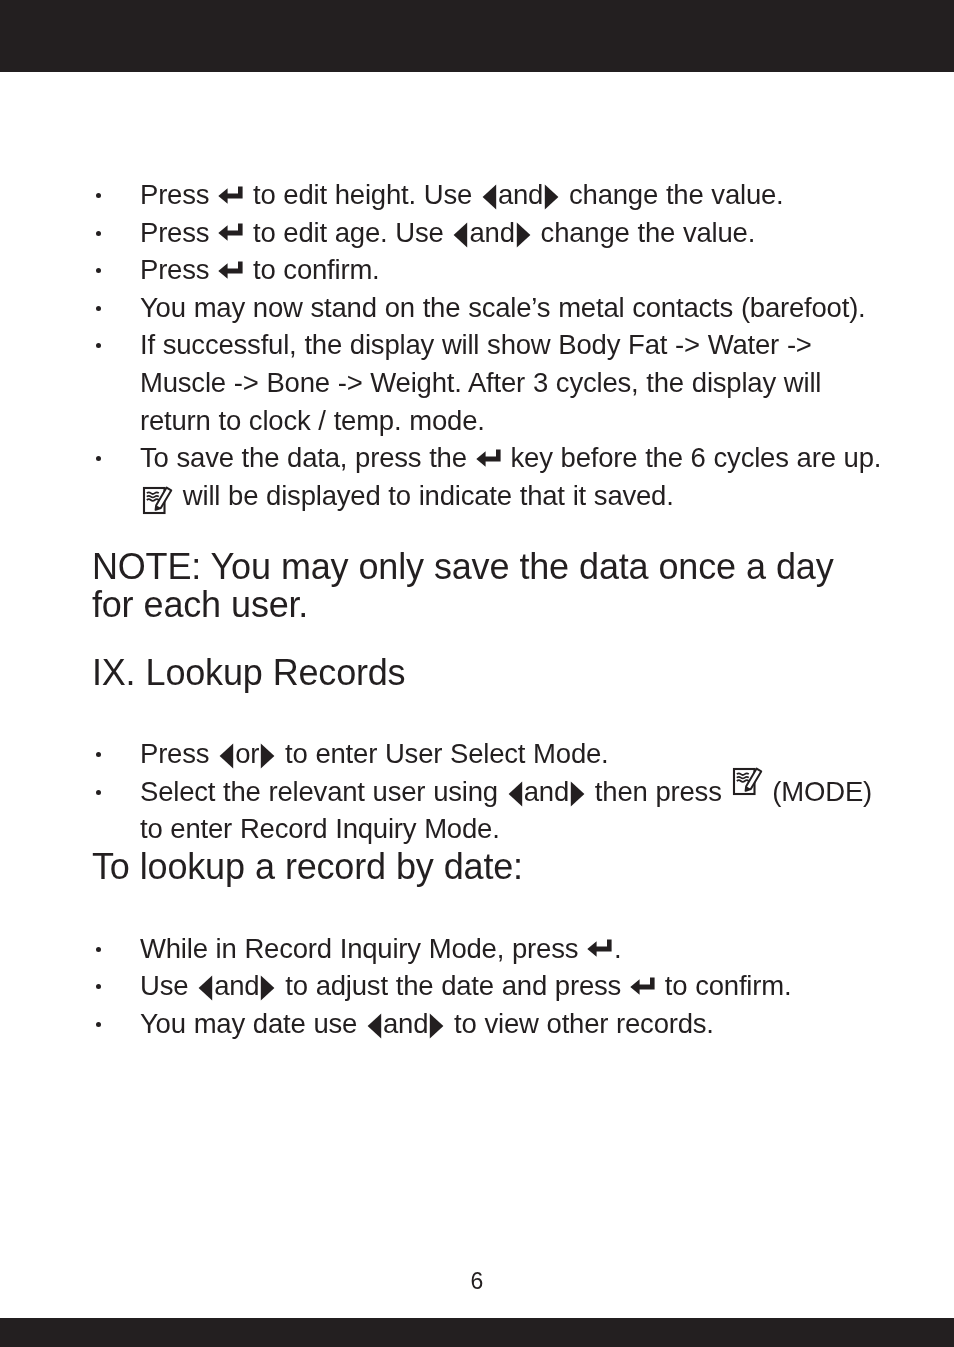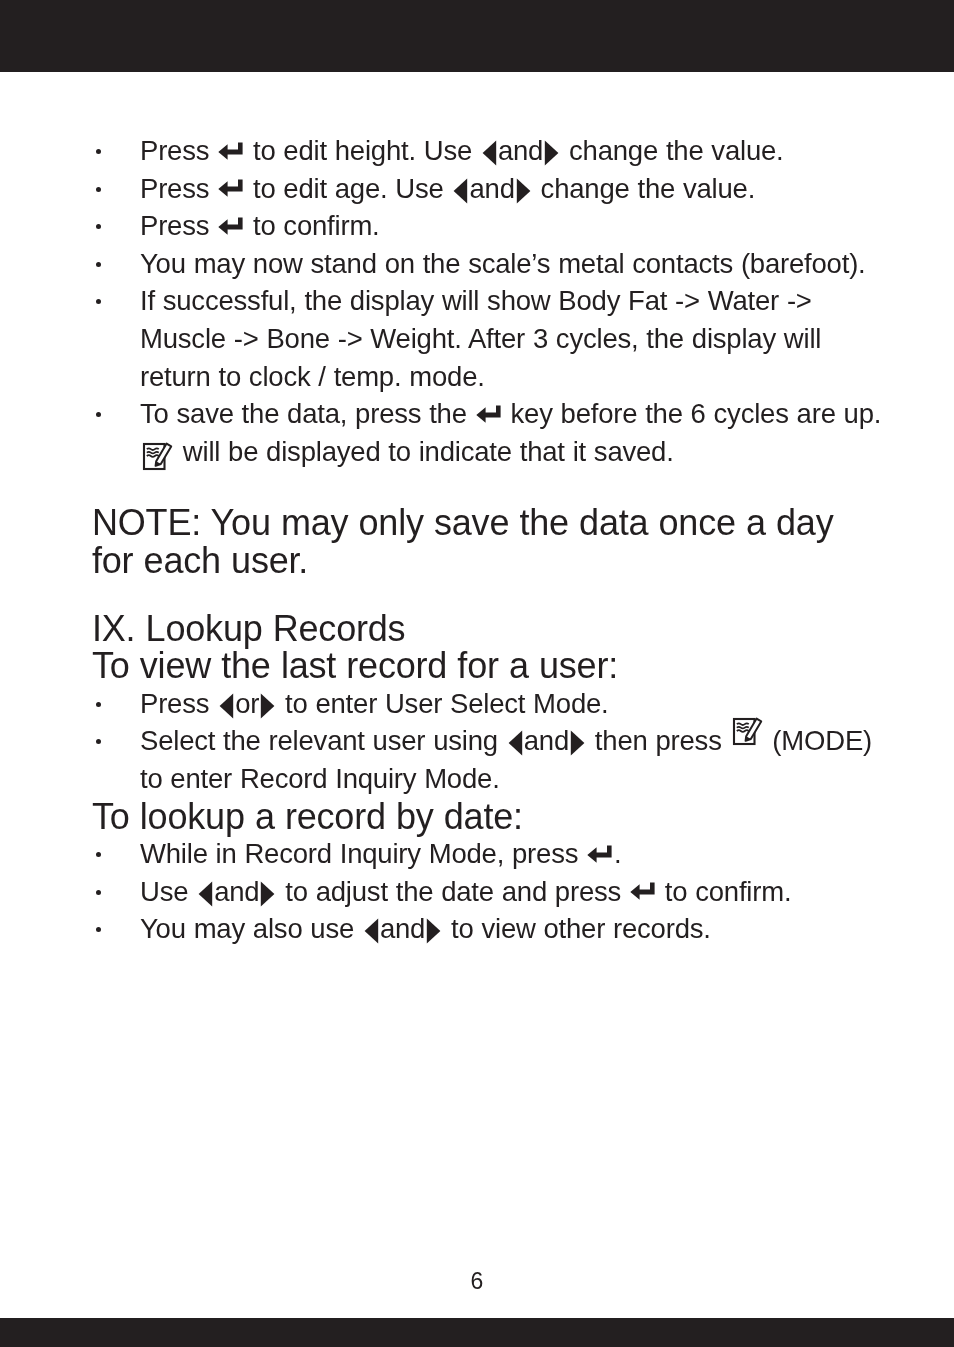--- a/index.html
+++ b/index.html
@@ -33,21 +33,21 @@
   
   .para {
     color:#231F20;
     font-size:36px;
     line-height:37.6px;
     letter-spacing:-0.2px;
     word-spacing:0.4px;
   }
   .para.bold { font-weight:normal; }
 
-  .bullet-list { list-style:none; }
+  .bullet-list { list-style:none;margin-top:44px; }
   .bullet-item {
     position:relative;
     padding-left:48px;
     color:#231F20;
     font-size:27.5px;
     line-height:37.6px;
     letter-spacing:-0.2px;
     word-spacing:0.4px;
   }
   .bullet-item::before {
@@ -135,21 +135,20 @@
 
     <div class="spacer-lg"></div>
 
     <p class="para" id="note-line">
       <span class="bold">NOTE:</span><span> You may only save the data once a day for each user.</span>
     </p>
 
     <div class="spacer-md"></div>
 
     <p class="para bold">IX. Lookup Records</p>
-    <p class="para">To view the last record for a user:</p>
 
     <ul class="bullet-list" id="list-view-records">
         <li class="bullet-item"><span>Press  </span><span class="gl icon-left"><svg viewBox="0 0 15 26" width="15" height="26" xmlns="http://www.w3.org/2000/svg">
               <path fill="#231F20" d="M14.2 0.6 L14.2 25.4 L0.6 13.0 Z"></path>
             </svg></span><span>or</span><span class="gl icon-right"><svg viewBox="0 0 15 26" width="15" height="26" xmlns="http://www.w3.org/2000/svg">
               <path fill="#231F20" d="M0.8 0.6 L0.8 25.4 L14.4 13.0 Z"></path>
             </svg></span><span> to enter User Select Mode.</span></li>
         <li class="bullet-item"><span>Select the relevant user using </span><span class="gl icon-left"><svg viewBox="0 0 15 26" width="15" height="26" xmlns="http://www.w3.org/2000/svg">
               <path fill="#231F20" d="M14.2 0.6 L14.2 25.4 L0.6 13.0 Z"></path>
             </svg></span><span>and</span><span class="gl icon-right"><svg viewBox="0 0 15 26" width="15" height="26" xmlns="http://www.w3.org/2000/svg">
@@ -170,21 +169,21 @@
         <li class="bullet-item"><span>While in Record Inquiry Mode, press </span><span class="gl icon-enter"><svg viewBox="0 0 25 23" width="25" height="23" xmlns="http://www.w3.org/2000/svg">
               <path fill="#231F20" d="M9.6 2.2 L9.6 7.6 L20.0 7.6 L20.0 0.4 L24.6 0.4 L24.6 12.4 L9.6 12.4 L9.6 17.8 L0.3 10.0 Z"></path>
             </svg></span><span>.</span></li>
         <li class="bullet-item"><span>Use </span><span class="gl icon-left"><svg viewBox="0 0 15 26" width="15" height="26" xmlns="http://www.w3.org/2000/svg">
               <path fill="#231F20" d="M14.2 0.6 L14.2 25.4 L0.6 13.0 Z"></path>
             </svg></span><span>and</span><span class="gl icon-right"><svg viewBox="0 0 15 26" width="15" height="26" xmlns="http://www.w3.org/2000/svg">
               <path fill="#231F20" d="M0.8 0.6 L0.8 25.4 L14.4 13.0 Z"></path>
             </svg></span><span> to adjust the date and press </span><span class="gl icon-enter"><svg viewBox="0 0 25 23" width="25" height="23" xmlns="http://www.w3.org/2000/svg">
               <path fill="#231F20" d="M9.6 2.2 L9.6 7.6 L20.0 7.6 L20.0 0.4 L24.6 0.4 L24.6 12.4 L9.6 12.4 L9.6 17.8 L0.3 10.0 Z"></path>
             </svg></span><span> to confirm.</span></li>
-        <li class="bullet-item"><span>You may also use </span><span class="gl icon-left"><svg viewBox="0 0 15 26" width="15" height="26" xmlns="http://www.w3.org/2000/svg">
+        <li class="bullet-item"><span>You may date use </span><span class="gl icon-left"><svg viewBox="0 0 15 26" width="15" height="26" xmlns="http://www.w3.org/2000/svg">
               <path fill="#231F20" d="M14.2 0.6 L14.2 25.4 L0.6 13.0 Z"></path>
             </svg></span><span>and</span><span class="gl icon-right"><svg viewBox="0 0 15 26" width="15" height="26" xmlns="http://www.w3.org/2000/svg">
               <path fill="#231F20" d="M0.8 0.6 L0.8 25.4 L14.4 13.0 Z"></path>
             </svg></span><span> to view other records.</span></li>
       </ul>
 
   </div>
 
   <div id="page-number">6</div>
 

